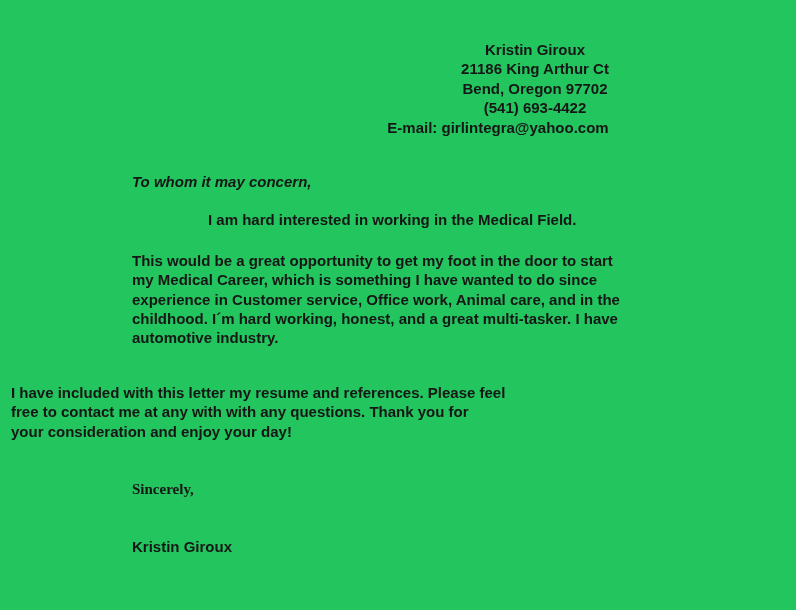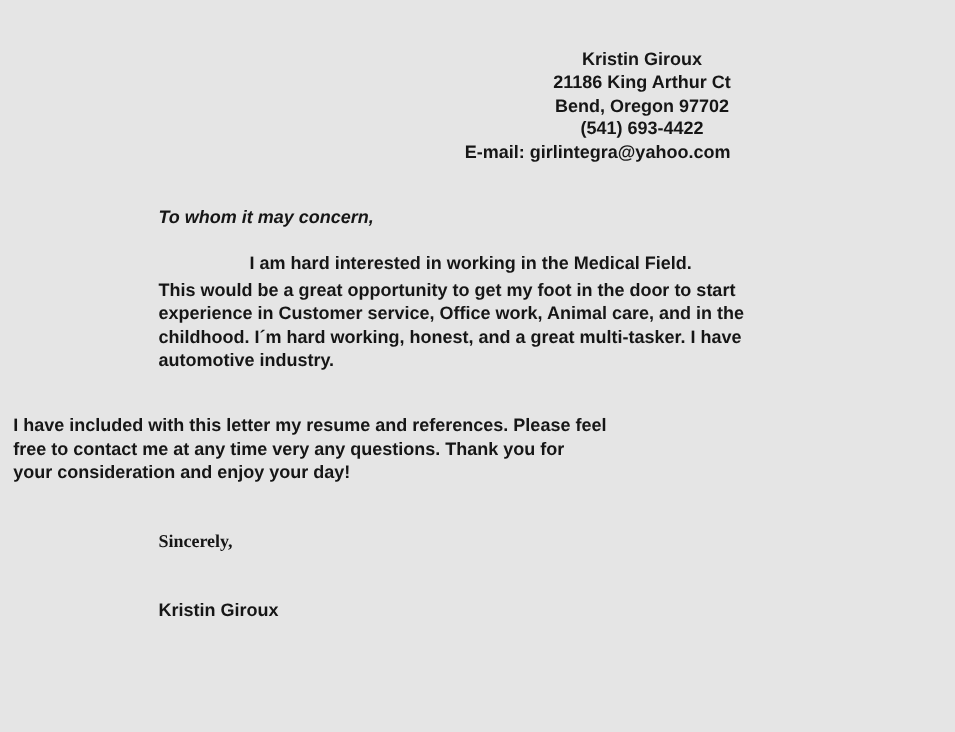--- a/index.html
+++ b/index.html
@@ -1,35 +1,35 @@
 <!DOCTYPE html>
 <html><head>
 <meta charset="utf-8">
 <style>
   html, body { margin: 0; padding: 0; }
   .page {
     position: relative;
     width: 796px;
     height: 610px;
-    background: #e5e5e5;
+    background: #22c55e;
     color: #161616;
     font-family: "Liberation Sans", "DejaVu Sans", sans-serif;
     font-weight: 700;
     font-size: 15px;
     line-height: 19.4px;
     overflow: hidden;
     box-sizing: border-box;
   }
   .header { padding-top: 40px; text-align: center; }
   .hline { transform: translateX(137px); }
   .hline.email { transform: translateX(100px); }
   .salutation { margin: 35px 0 0 132px; font-style: italic; }
   .intro { margin: 19px 0 0 208px; }
   .para { margin-left: 132px; }
-  .p1 { margin-top: 3px; }
+  .p1 { margin-top: 21px; }
   .p2 { margin-top: 35px; margin-left: 11px; }
   .closing { margin: 39px 0 0 132px; font-family: Liberation Serif, serif; }
   .signature { margin: 37px 0 0 132px; }
 </style>
 </head>
 <body>
 
 <div class="page">
 
   <div class="header">
@@ -39,28 +39,29 @@
     <div class="hline">(541) 693-4422</div>
     <div class="hline email">E-mail: girlintegra@yahoo.com</div>
   </div>
 
   <div class="salutation">To whom it may concern,</div>
 
   <div class="intro">I am hard interested in working in the Medical Field.</div>
 
   <div class="para p1">
     <div>This would be a great opportunity to get my foot in the door to start</div>
+    <div>my Medical Career, which is something I have wanted to do since</div>
     <div>experience in Customer service, Office work, Animal care, and in the</div>
     <div>childhood. I´m hard working, honest, and a great multi-tasker. I have</div>
     <div>automotive industry.</div>
   </div>
 
   <div class="para p2">
     <div>I have included with this letter my resume and references. Please feel</div>
-    <div>free to contact me at any time very any questions. Thank you for</div>
+    <div>free to contact me at any with with any questions. Thank you for</div>
     <div>your consideration and enjoy your day!</div>
   </div>
 
   <div class="closing">Sincerely,</div>
 
   <div class="signature">Kristin Giroux</div>
 
 </div>
 
 </body></html>

